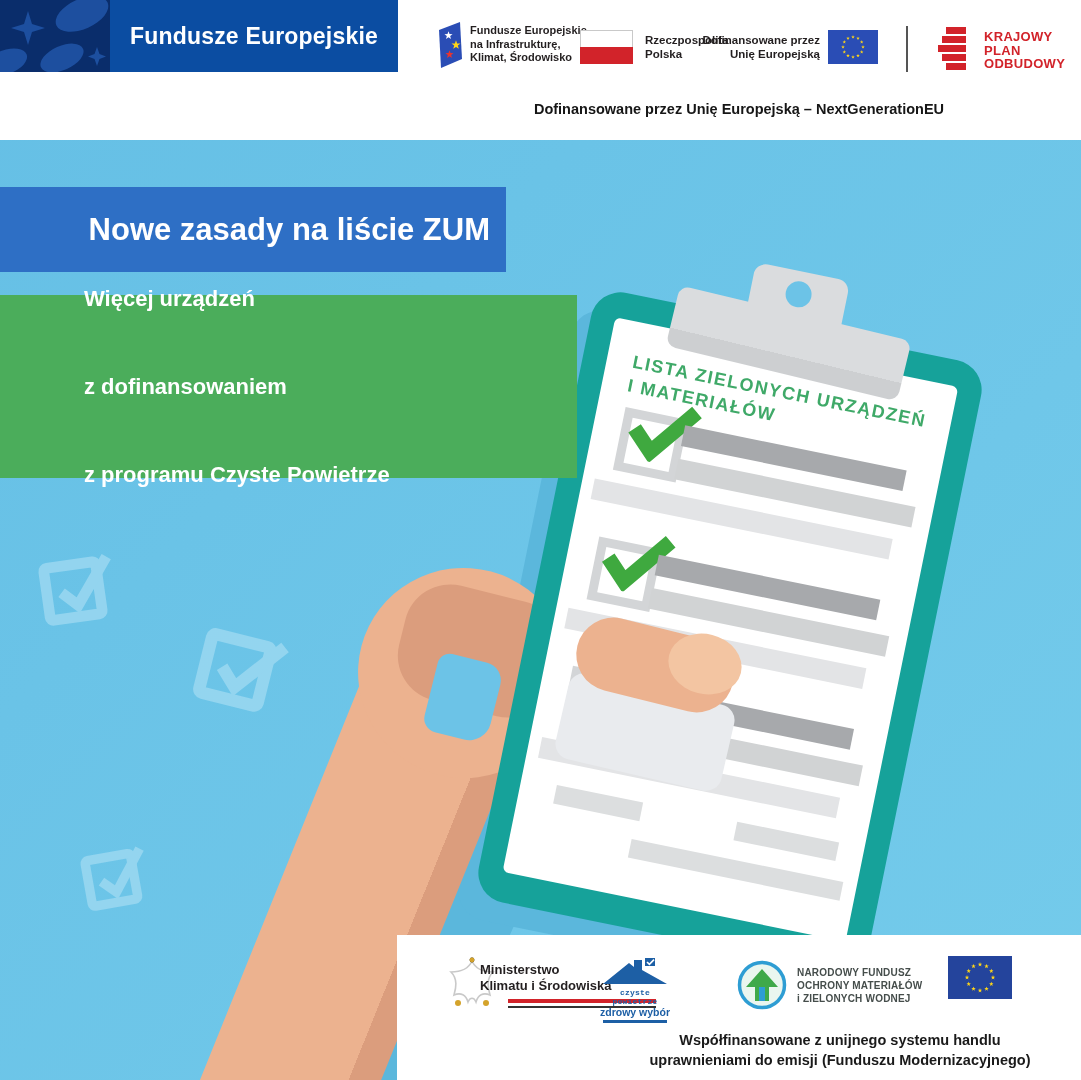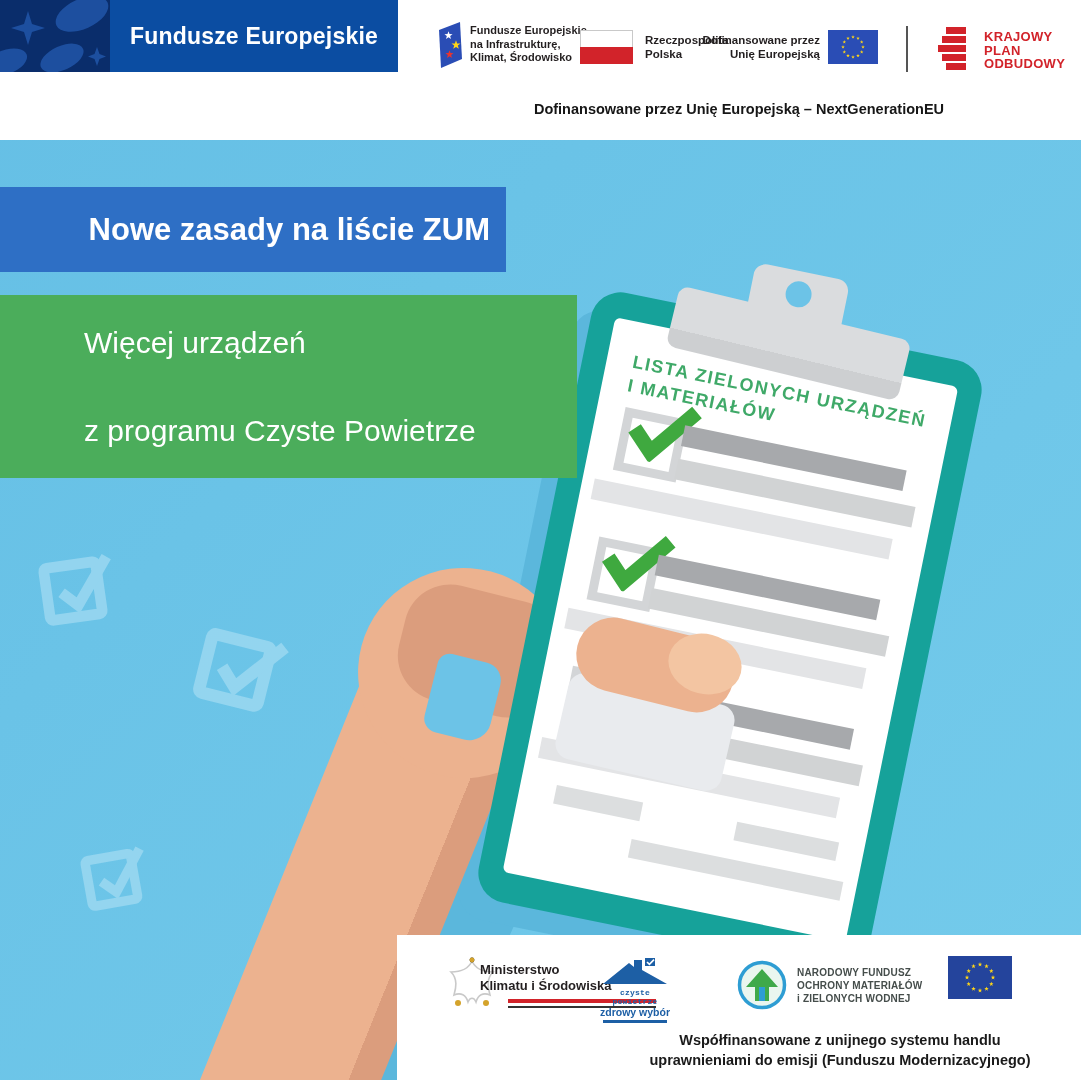--- a/index.html
+++ b/index.html
@@ -21,21 +21,21 @@
   .divider{width:2px;height:46px;background:#555;}
   .kpo-text{color:#d2232a;font-size:13px;line-height:13.5px;font-weight:800;letter-spacing:.3px;}
   .subtitle{left:397px;top:101px;width:684px;text-align:center;color:#161616;font-size:14.5px;font-weight:600;}
 
   
   .blue-banner{left:0;top:187px;width:506px;height:85px;background:#2e6fc5;color:#fff;
                display:flex;align-items:center;justify-content:flex-end;padding-right:16px;box-sizing:border-box;
                font-size:31px;font-weight:700;}
   .green-banner{left:0;top:295px;width:577px;height:183px;background:#4bad5b;color:#fff;
                 display:flex;flex-direction:column;justify-content:center;padding-left:84px;box-sizing:border-box;
-                font-size:30px;font-weight:400;line-height:52px;gap:36px;}
+                font-size:22px;font-weight:700;line-height:52px;gap:36px;}
 
   
   .wm{opacity:.85;}
 
   
   .board-shadow{left:577px;top:305px;width:398px;height:622px;background:#5bb7dc;border-radius:30px;
                 transform:rotate(11.5deg);transform-origin:top left;}
   .arm-shadow{left:196px;top:580px;width:170px;height:660px;background:#5bb7dc;border-radius:86px 86px 0 0;
               transform:rotate(24deg);transform-origin:50% 100%;}
   .board{left:597px;top:287px;width:398px;height:622px;background:#16a29a;border-radius:30px;
@@ -150,20 +150,21 @@
 
   <div class="abs paper-corner"></div>
   <div class="abs thumb"></div>
   <div class="abs thumb-tip"></div>
 
   <div class="abs blue-banner">
     <span>Nowe zasady na liście ZUM</span>
   </div>
   <div class="abs green-banner">
     <div>Więcej urządzeń</div>
+    <div>z dofinansowaniem</div>
     <div>z programu Czyste Powietrze</div>
   </div>
 
   <div class="abs header">
     <div class="abs deco-square">
       <svg width="110" height="72" viewBox="0 0 110 72">
         <g fill="#1d4f9f">
           <ellipse cx="82" cy="14" rx="28" ry="15" transform="rotate(-24 82 14)"></ellipse>
           <ellipse cx="6" cy="62" rx="22" ry="12" transform="rotate(-20 6 62)"></ellipse>
           <ellipse cx="62" cy="58" rx="23" ry="12" transform="rotate(-24 62 58)"></ellipse>

